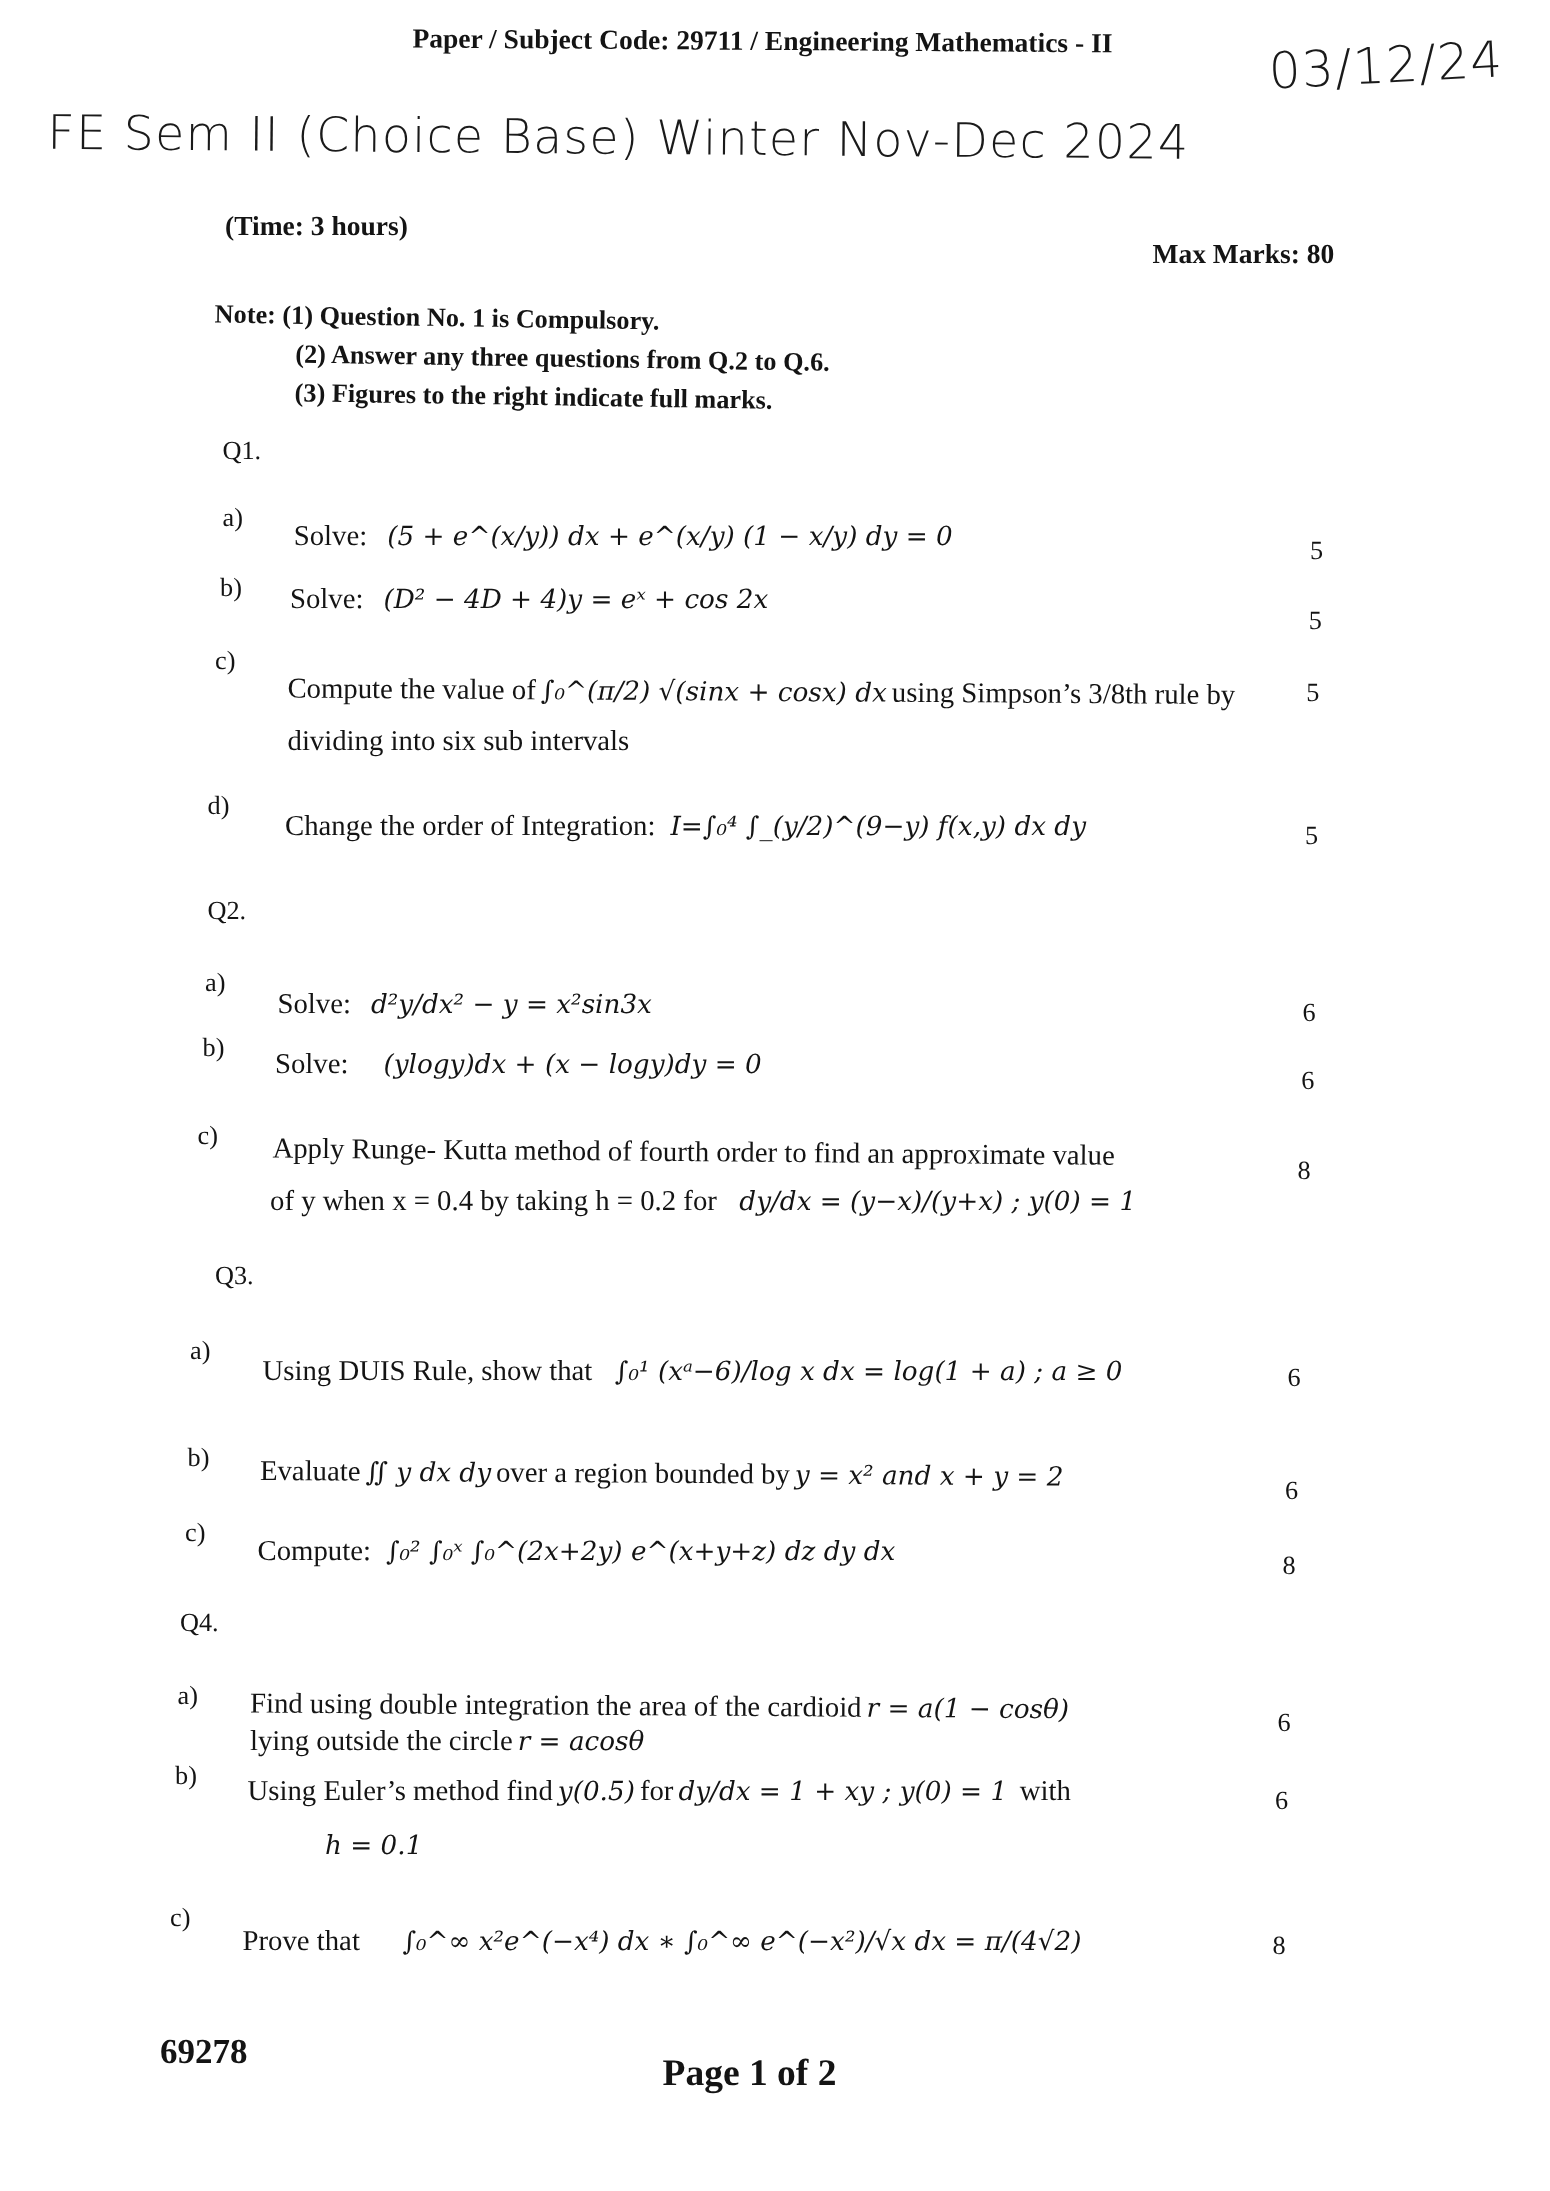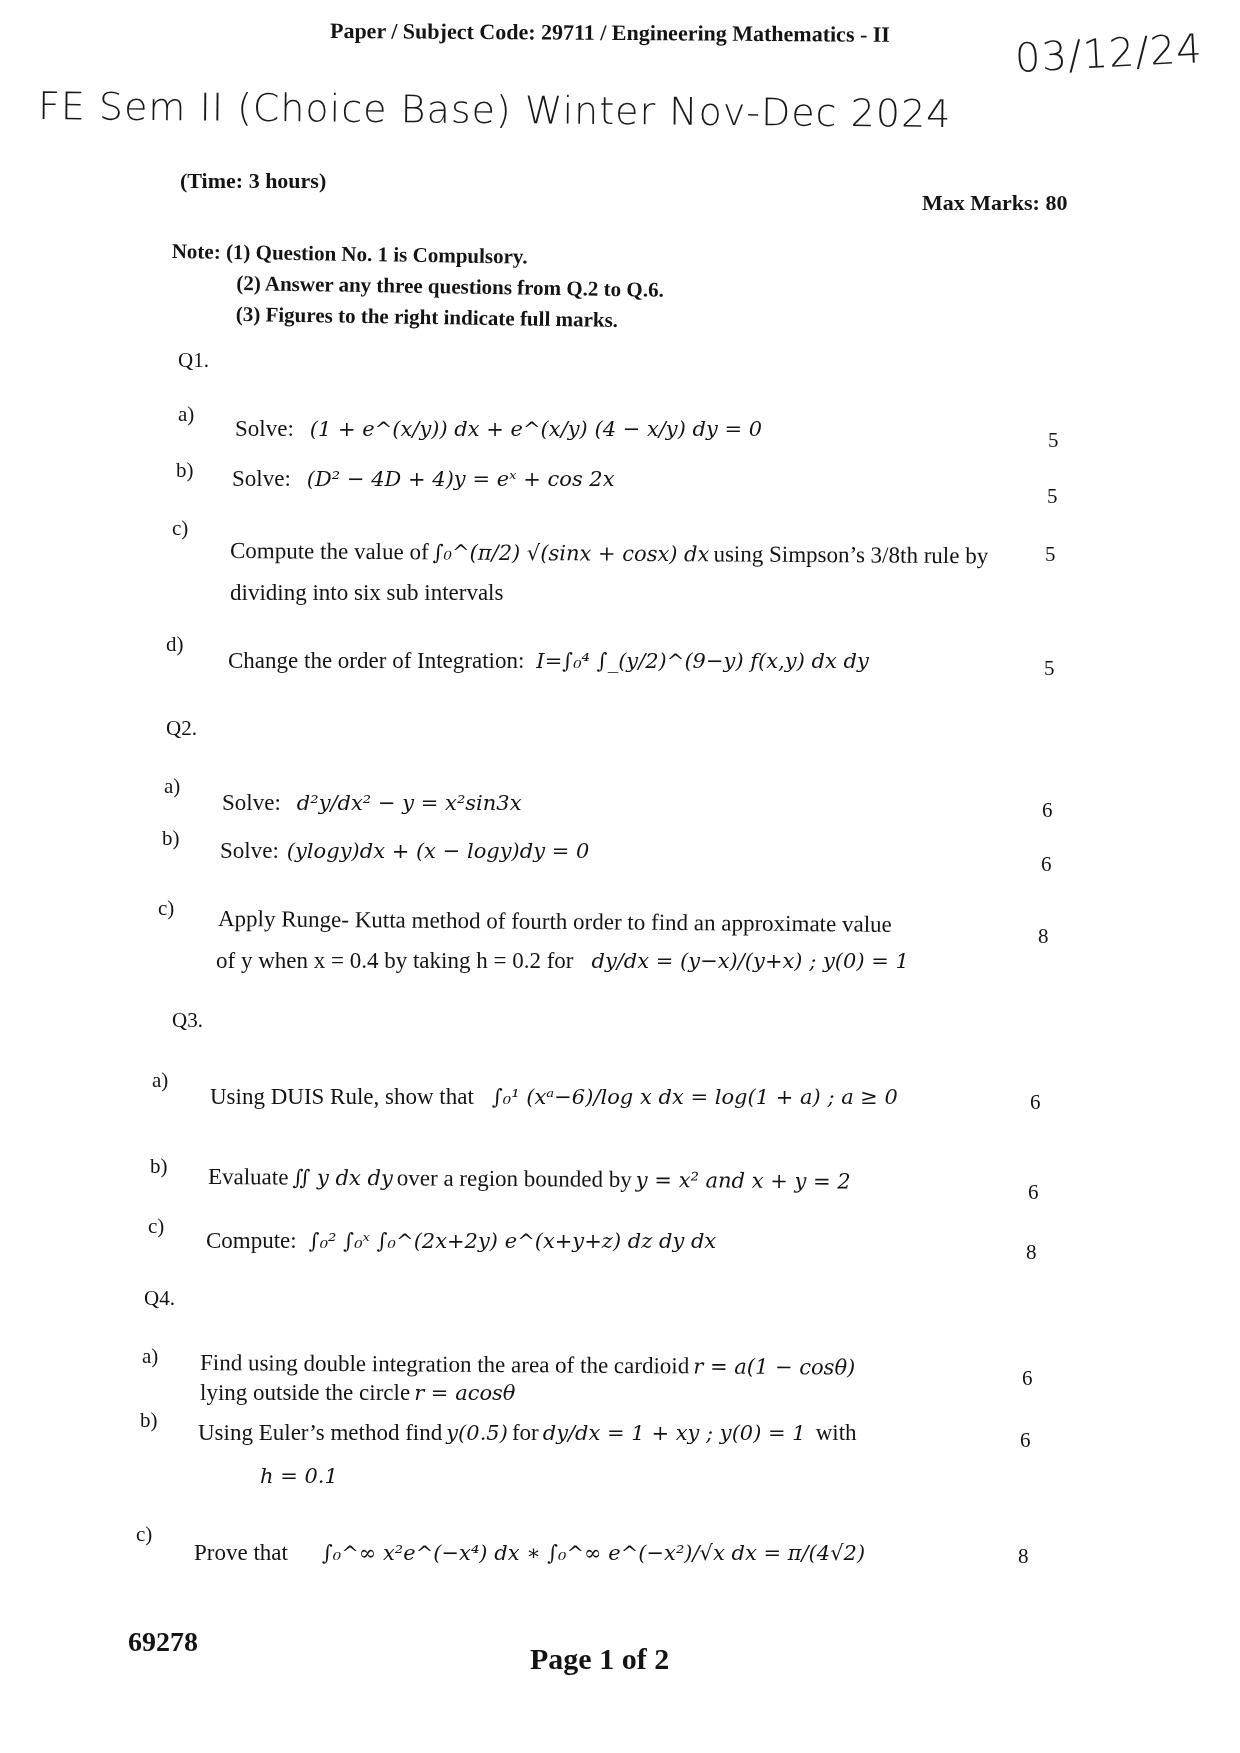--- a/index.html
+++ b/index.html
@@ -37,21 +37,21 @@
   <span>(1) Question No. 1 is Compulsory.</span>
   <span class="line2">(2) Answer any three questions from Q.2 to Q.6.</span>
   <span class="line3">(3) Figures to the right indicate full marks.</span>
 </div>
 
 <div class="abs q-head" style="left:178px; top:348px;">Q1.</div>
 
 <div class="abs lbl" style="left:178px; top:402px;">a)</div>
 <div class="abs" style="left:235px; top:416px;">
   <span class="txt">Solve:</span>
-  <span class="math" style="margin-left:12px;">(1 + e^(x/y)) dx + e^(x/y) (4 − x/y) dy = 0</span>
+  <span class="math" style="margin-left:12px;">(5 + e^(x/y)) dx + e^(x/y) (1 − x/y) dy = 0</span>
 </div>
 <div class="abs mark" style="left:1048px; top:428px;">5</div>
 
 <div class="abs lbl" style="left:176px; top:458px;">b)</div>
 <div class="abs" style="left:232px; top:466px;">
   <span class="txt">Solve:</span>
   <span class="math" style="margin-left:12px;">(D² − 4D + 4)y = eˣ + cos 2x</span>
 </div>
 <div class="abs mark" style="left:1047px; top:484px;">5</div>
 
@@ -76,21 +76,21 @@
 <div class="abs lbl" style="left:164px; top:774px;">a)</div>
 <div class="abs" style="left:222px; top:790px;">
   <span class="txt">Solve:</span>
   <span class="math" style="margin-left:12px;">d²y/dx² − y = x²sin3x</span>
 </div>
 <div class="abs mark" style="left:1042px; top:798px;">6</div>
 
 <div class="abs lbl" style="left:162px; top:826px;">b)</div>
 <div class="abs" style="left:220px; top:838px;">
   <span class="txt">Solve:</span>
-  <span class="math" style="margin-left:4px;text-align:center;">(ylogy)dx + (x − logy)dy = 0</span>
+  <span class="math" style="margin-left:24px;text-align:center;">(ylogy)dx + (x − logy)dy = 0</span>
 </div>
 <div class="abs mark" style="left:1041px; top:852px;">6</div>
 
 <div class="abs lbl" style="left:158px; top:896px;">c)</div>
 <div class="abs txt" style="left:218px; top:906px; transform:rotate(0.5deg); transform-origin:left;">Apply Runge- Kutta method of fourth order to find an approximate value</div>
 <div class="abs" style="left:216px; top:948px;">
   <span class="txt">of y when x = 0.4 by taking h = 0.2 for</span>
   <span class="math" style="margin-left:14px;">dy/dx = (y−x)/(y+x) ; y(0) = 1</span>
 </div>
 <div class="abs mark" style="left:1038px; top:924px;">8</div>

